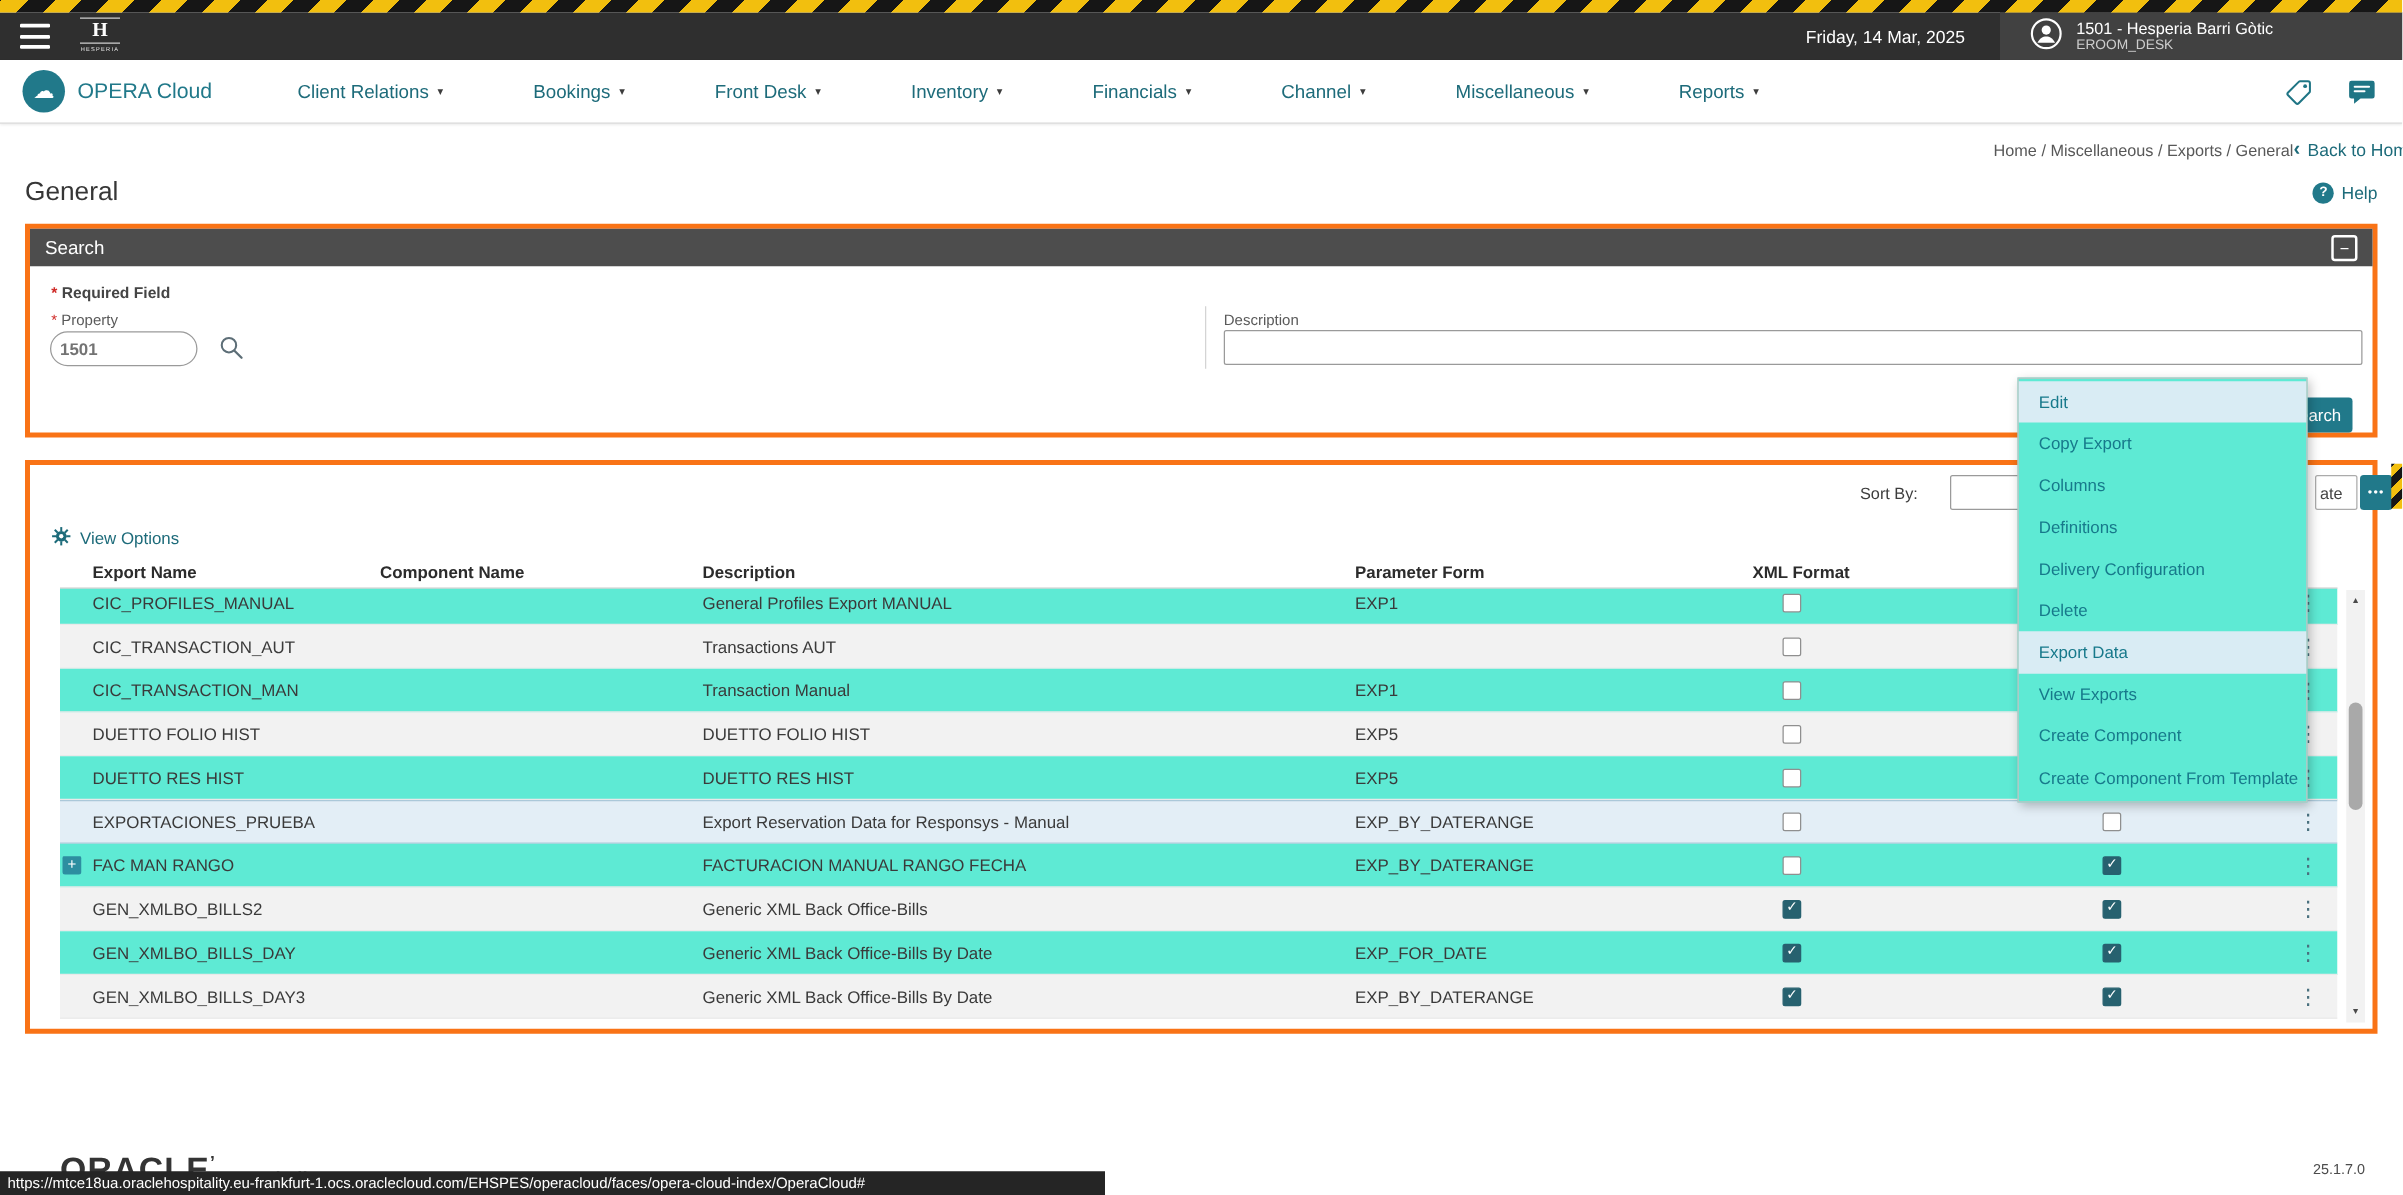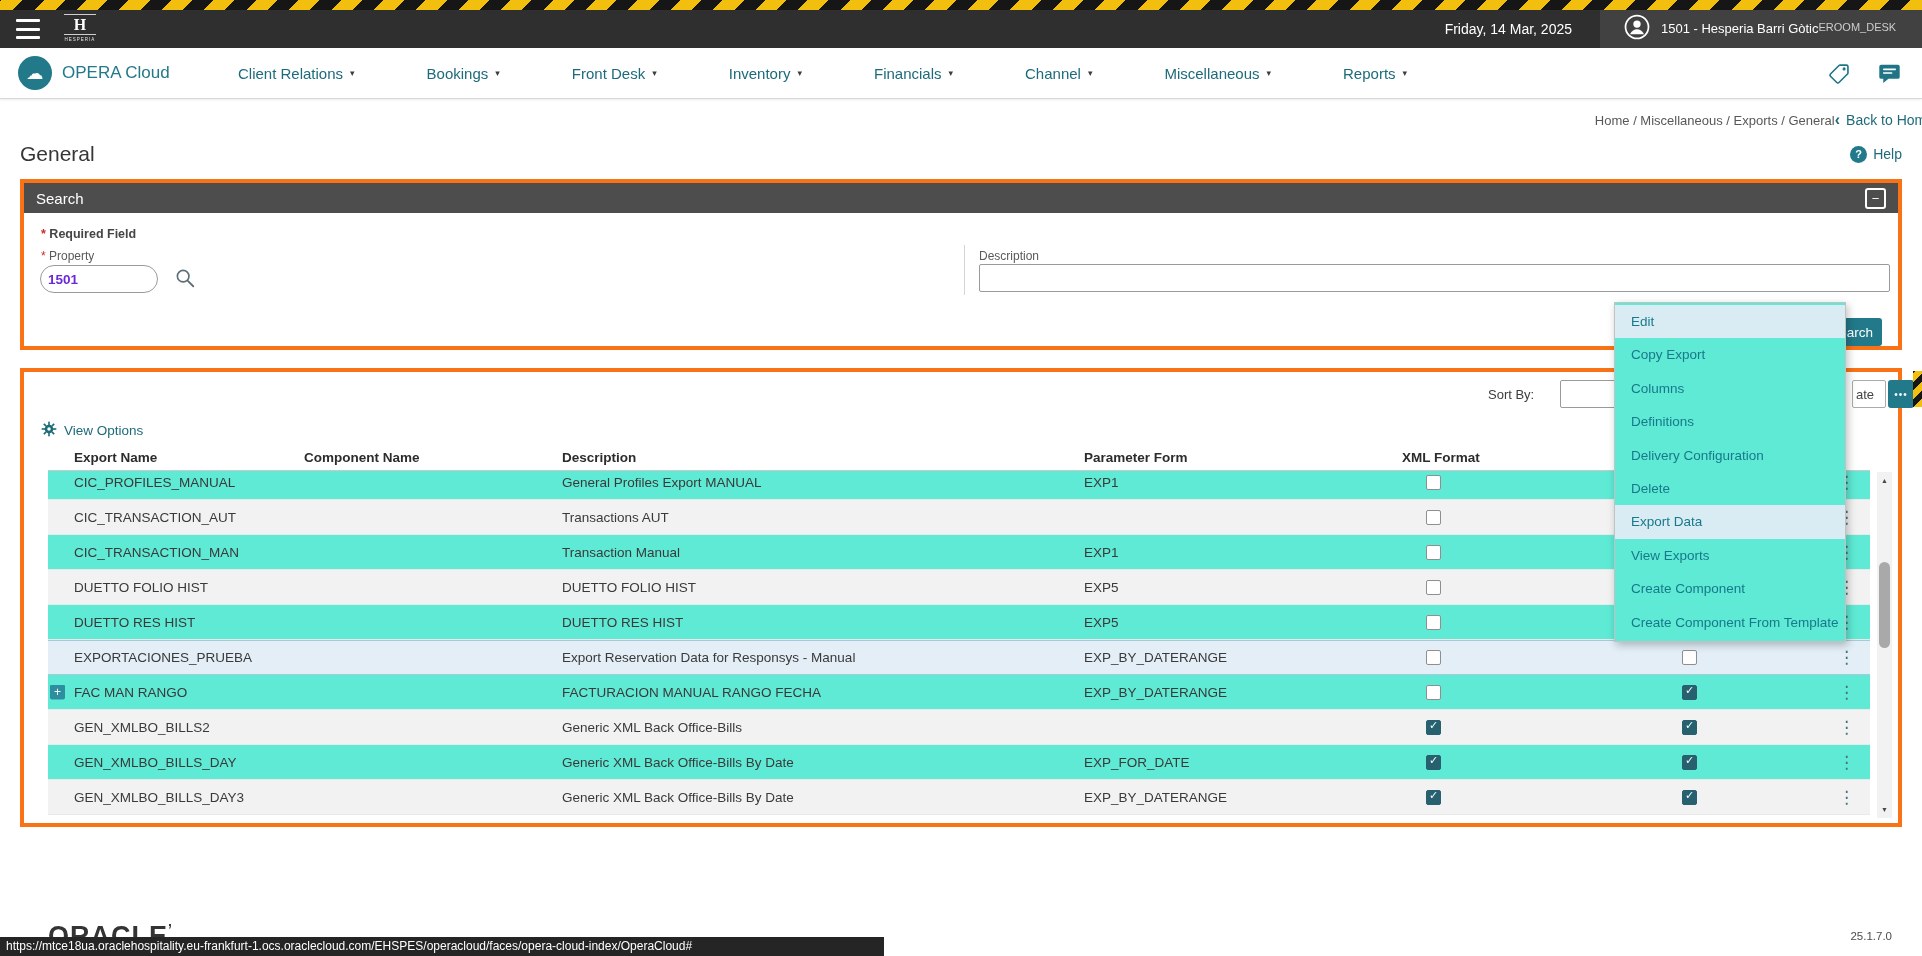--- a/index.html
+++ b/index.html
@@ -18,21 +18,21 @@
     flex-direction:column;justify-content:space-between;cursor:pointer;}
   .hamburger span{display:block;height:3px;background:#fff;border-radius:1px;}
   .hesperia{position:absolute;left:64px;top:4px;width:32px;text-align:center;color:#fff;}
   .h-letter{font-family:"Liberation Serif","DejaVu Serif",serif;font-size:16px;font-weight:700;
     line-height:19px;border-top:1px solid #cfcfcf;border-bottom:1px solid #cfcfcf;}
   .h-name{font-size:4.5px;letter-spacing:1px;color:#e8e8e8;margin-top:2px;}
   .top-date{position:absolute;right:350px;top:0;height:38px;display:flex;align-items:center;
     color:#fff;font-size:14px;}
   .top-right{position:absolute;right:0;top:0;width:322px;height:38px;background:#414141;
     display:flex;align-items:center;gap:11px;padding-left:24px;box-sizing:border-box;cursor:pointer;}
-  .prop-block{display:flex;flex-direction:row;line-height:1.2;justify-content:flex-end;}
+  .prop-block{display:flex;flex-direction:column;line-height:1.2;justify-content:flex-end;}
   .prop-name{color:#fff;font-size:13px;white-space:nowrap;}
   .prop-ws{color:#cdcdcd;font-size:11px;}
 
   
   .nav{position:absolute;left:0;top:48px;width:1922px;height:50px;background:#fff;
     border-bottom:1px solid #d8d8d8;box-shadow:0 1px 2px rgba(0,0,0,.08);z-index:5;}
   .brand{position:absolute;left:18px;top:8px;display:flex;align-items:center;gap:10px;cursor:pointer;}
   .cloud-badge{width:34px;height:34px;border-radius:50%;background:#21798a;color:#fff;
     display:flex;align-items:center;justify-content:center;font-size:17px;}
   .brand-name{color:#21798a;font-size:17px;}
@@ -59,21 +59,21 @@
   .panel{position:absolute;left:20px;width:1882px;border:4px solid #f97316;background:#fff;box-sizing:border-box;}
   .search-panel{top:179px;height:171px;}
   .panel-header{height:30px;background:#4d4d4d;color:#fff;font-size:15px;display:flex;
     align-items:center;justify-content:space-between;padding:0 12px;cursor:pointer;}
   .collapse-btn{width:17px;height:17px;border:2px solid #fff;border-radius:3px;color:#fff;
     font-size:13px;display:flex;align-items:center;justify-content:center;cursor:pointer;}
   .req-note{position:absolute;left:17px;top:44px;font-size:12.5px;color:#454545;font-weight:700;}
   .red-star{color:#cf2a27;}
   .prop-label{position:absolute;left:17px;top:66px;font-size:12px;color:#5a5a5a;}
   .prop-input{position:absolute;left:16px;top:82px;width:118px;height:28px;border:1px solid #9a9a9a;
-    border-radius:14px;box-sizing:border-box;padding:0 7px;font:700 13.5px "Liberation Sans",sans-serif;color:#6d28d9;}
+    border-radius:14px;box-sizing:border-box;padding:0 7px;font:700 13.5px "Liberation Sans",sans-serif;color:#737373;}
   .mag{position:absolute;left:150px;top:84px;width:22px;height:22px;cursor:pointer;}
   .vdiv{position:absolute;left:940px;top:62px;height:50px;border-left:1px solid #d4d4d4;}
   .desc-label{position:absolute;left:955px;top:66px;font-size:12px;color:#5a5a5a;}
   .desc-input{position:absolute;left:955px;top:81px;width:911px;height:28px;border:1px solid #9a9a9a;
     border-radius:2px;box-sizing:border-box;padding:0 7px;font:13.5px "Liberation Sans",sans-serif;color:#2b2b2b;}
   .search-btn{position:absolute;left:1786px;top:135px;width:72px;height:28px;background:#21798a;color:#fff;
     font-size:13.5px;border-radius:3px;display:flex;align-items:center;justify-content:flex-end;
     padding-right:9px;box-sizing:border-box;cursor:pointer;}
 
   .results-panel{top:368px;height:459px;}

